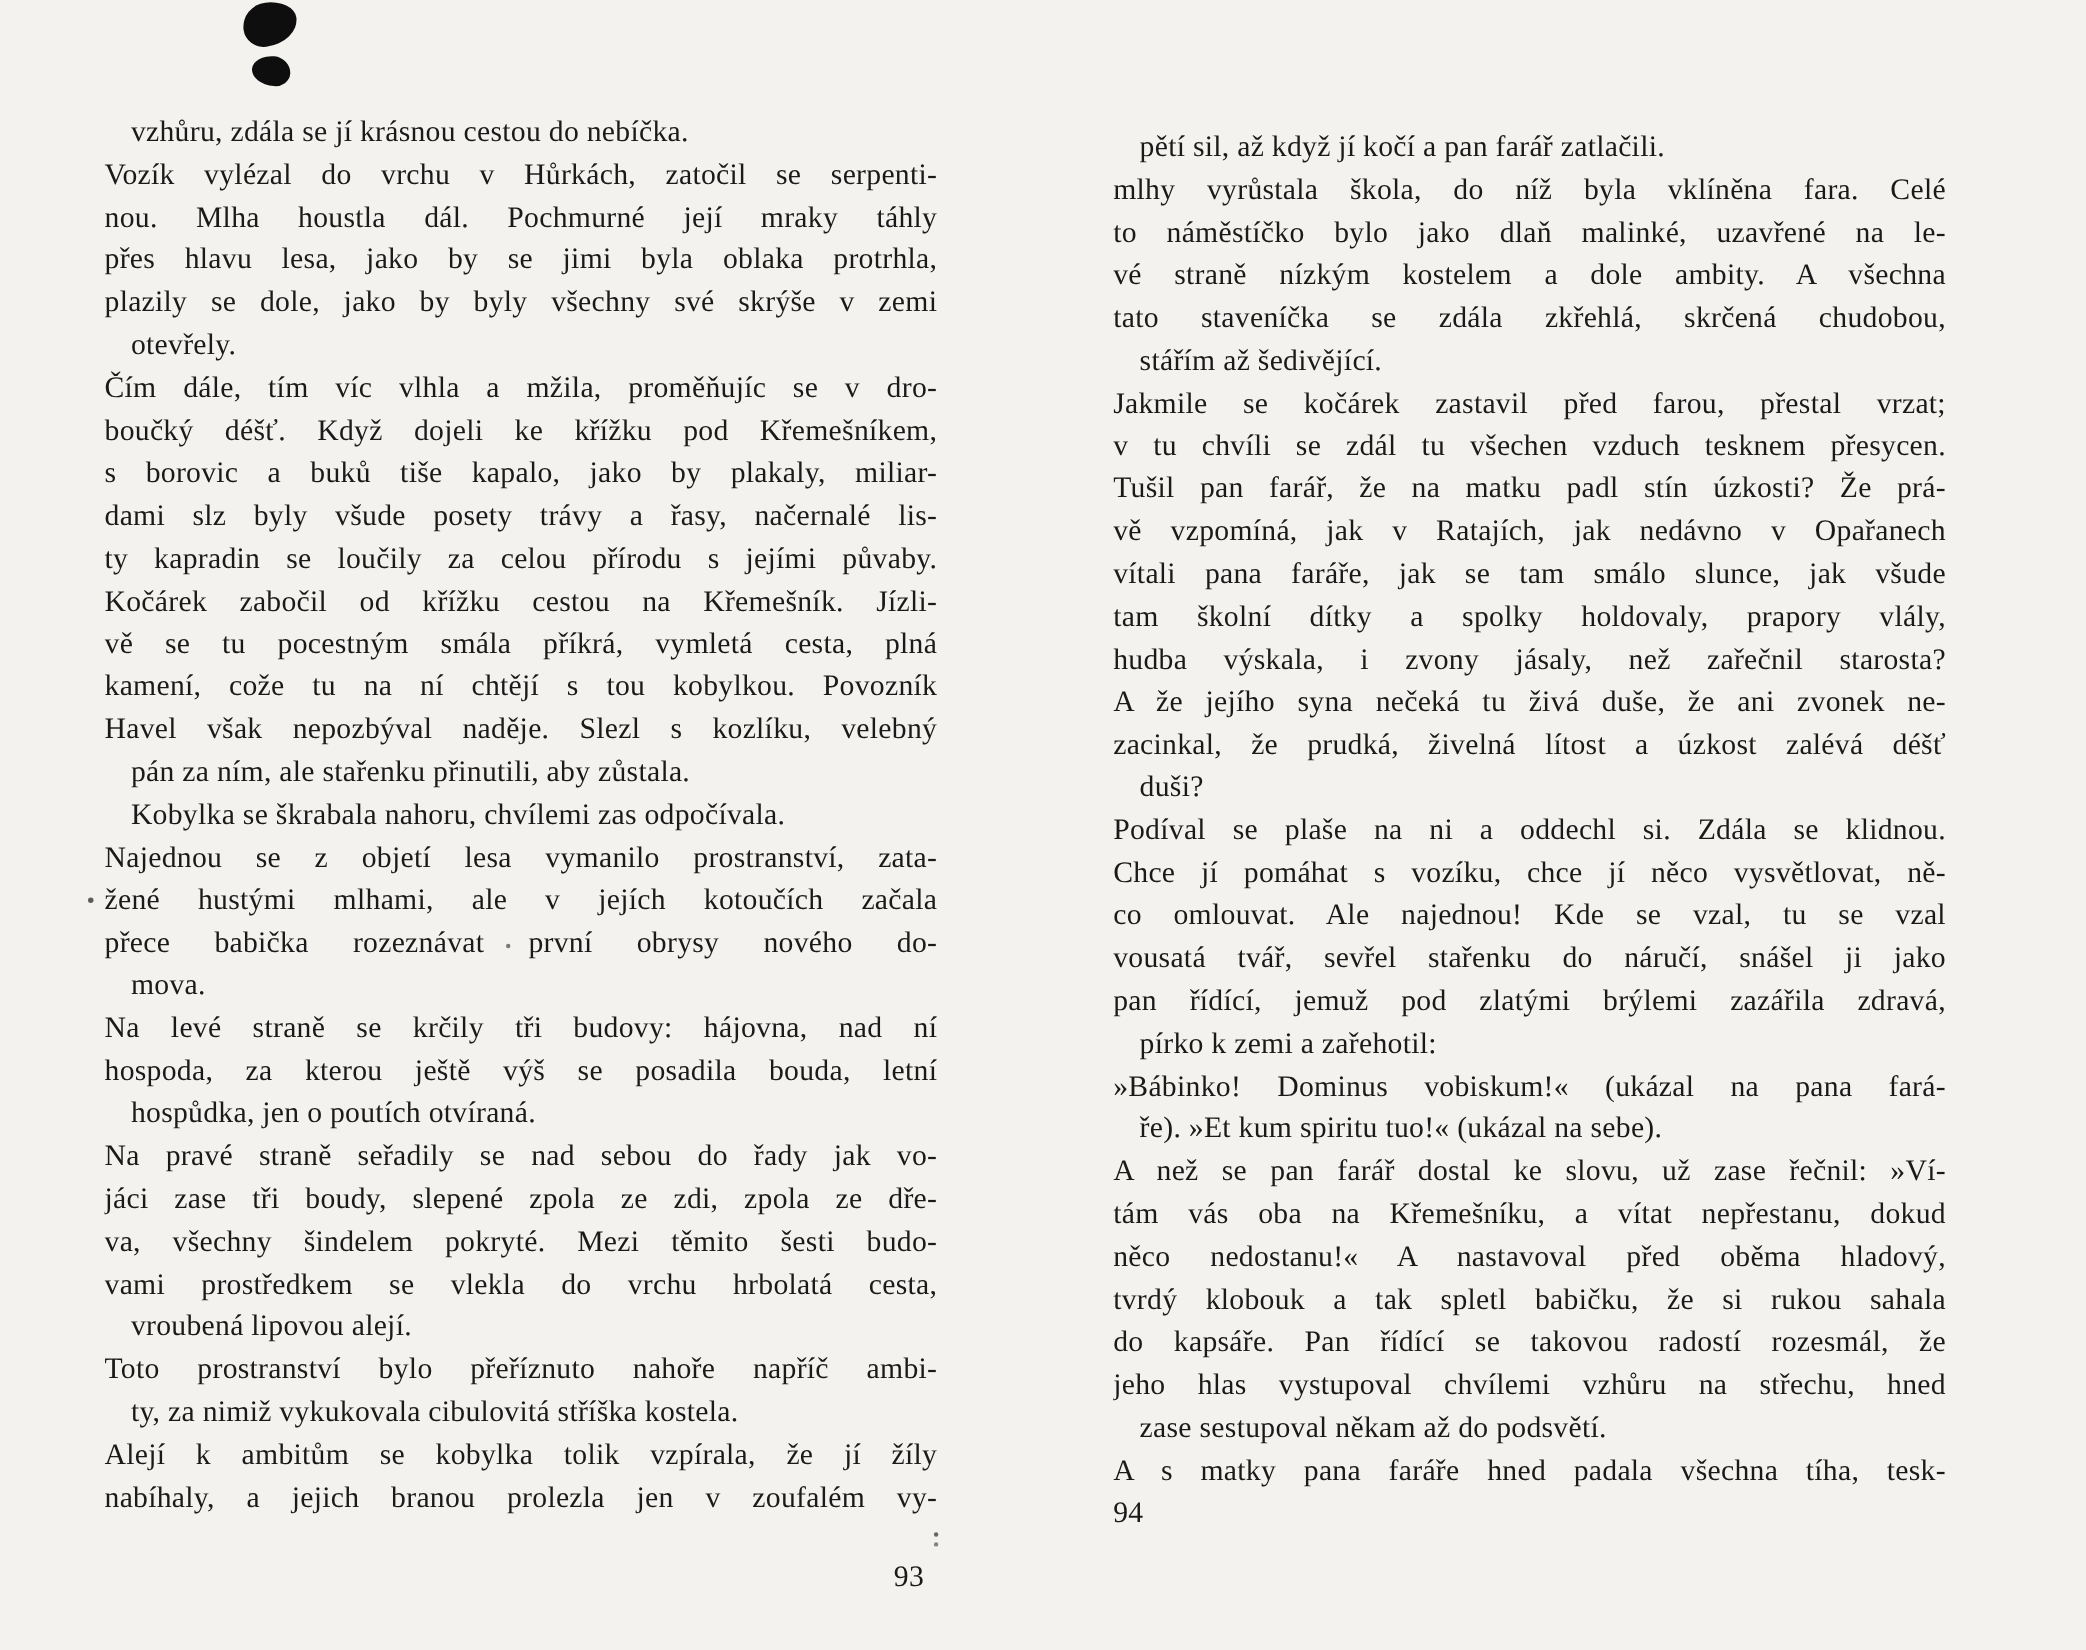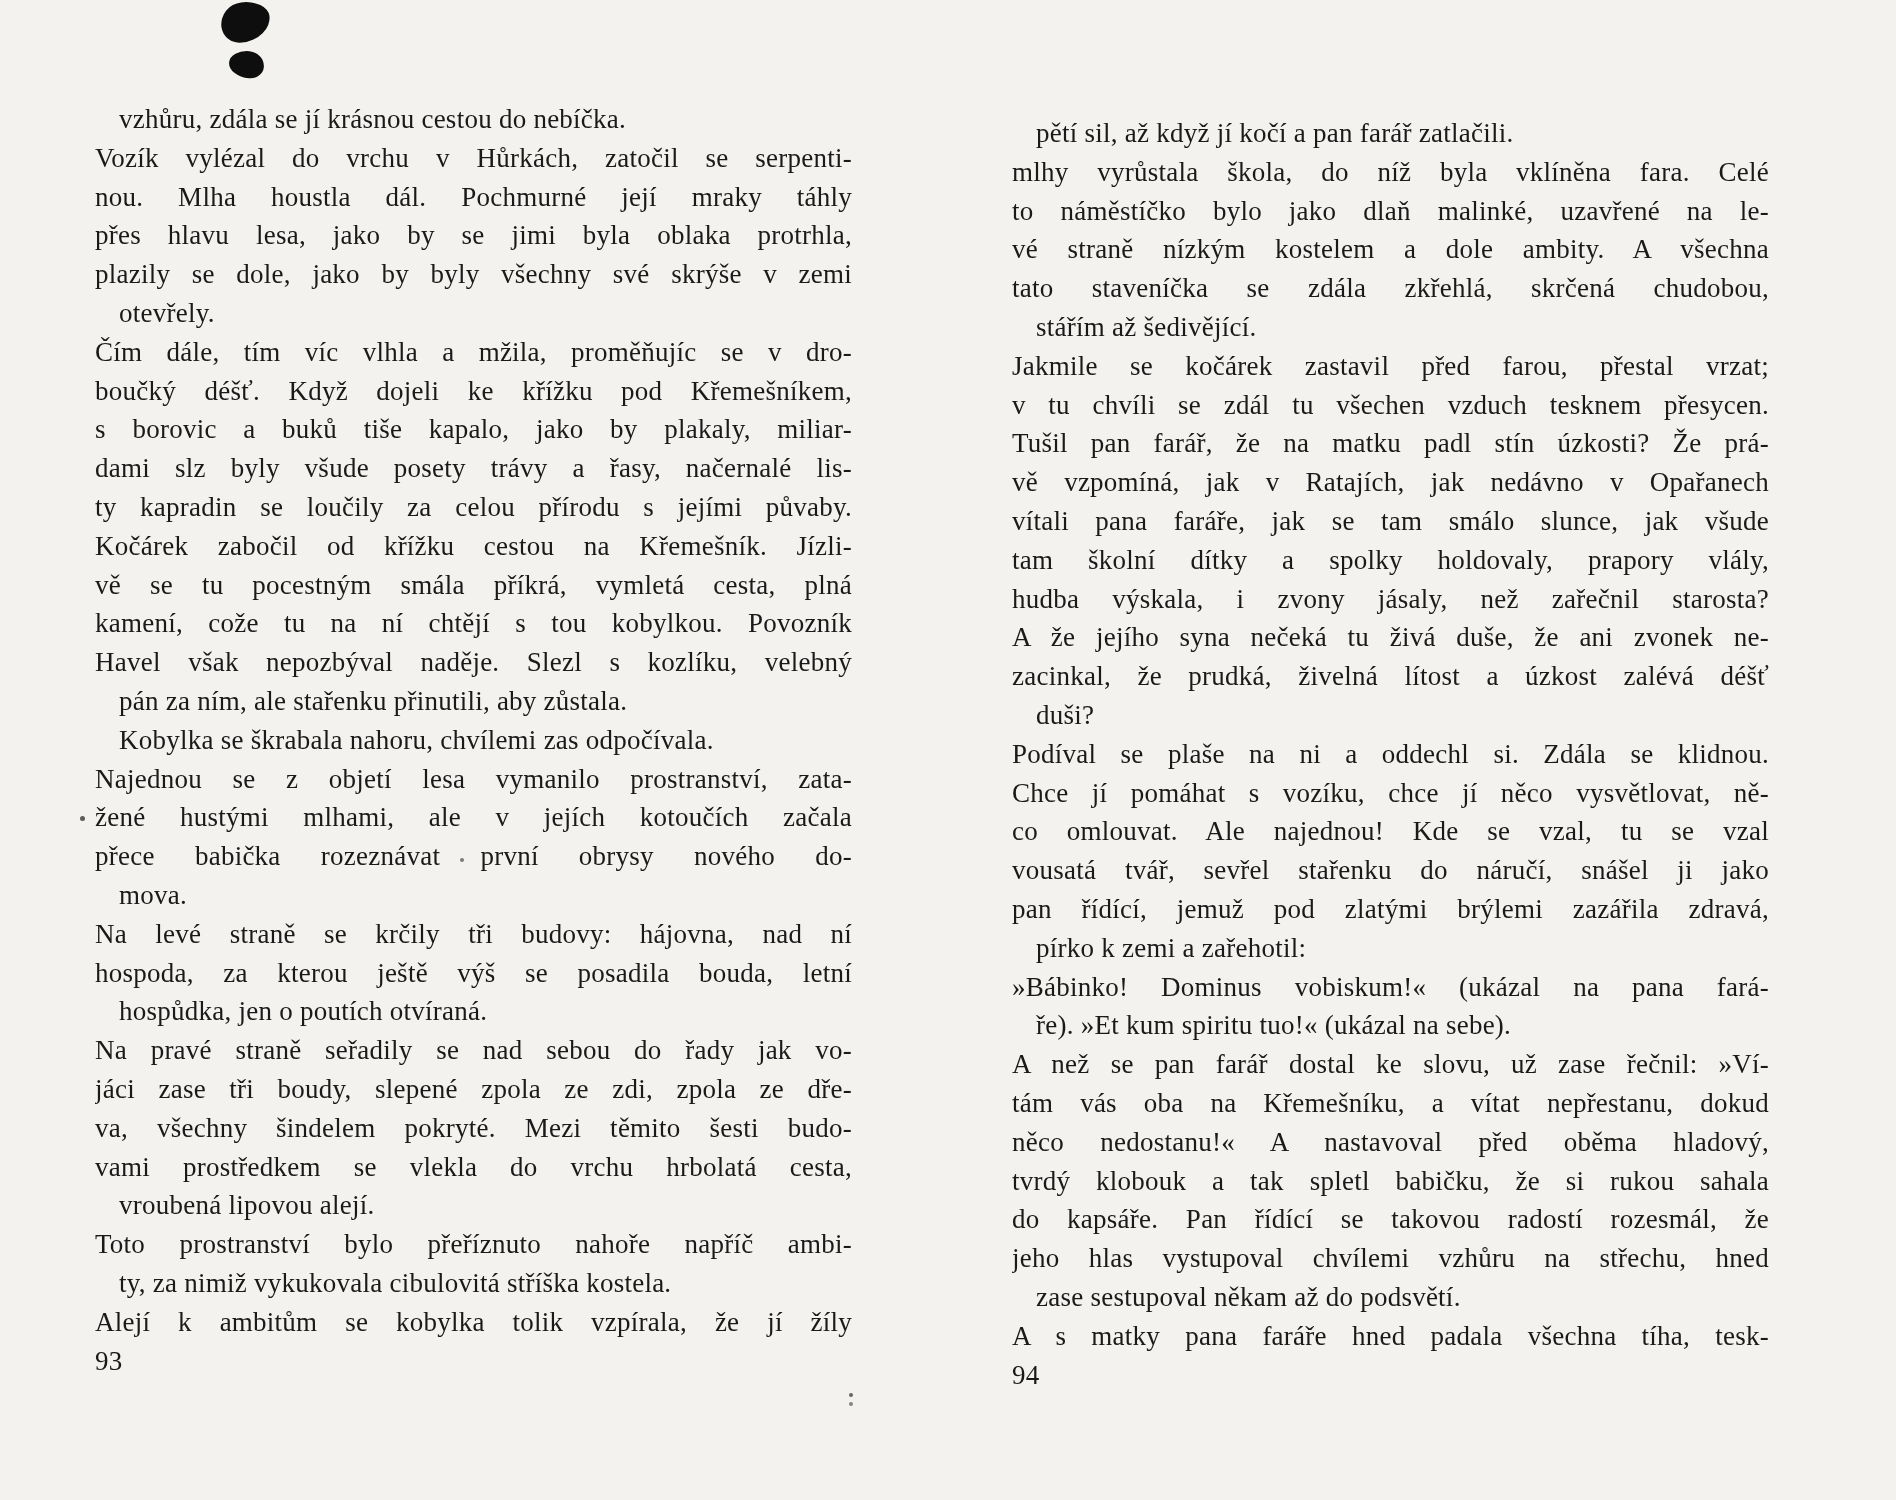--- a/index.html
+++ b/index.html
@@ -36,21 +36,21 @@
   .line.end {
     text-align: left;
     margin-left: 24px;
   }
   .page-number {
     font-size: 27px;
     line-height: 38.8px;
     height: 38.8px;
     letter-spacing: 0.25px;
   }
-  .page-left .page-number  { padding-right: 12px; }
+  .page-left .page-number  { text-align: right; padding-right: 12px; margin-top: 34px; }
   .page-right .page-number { text-align: left; }
   
   .ink-blot {
     position: absolute;
     background: #0e0e0e;
   }
   .blot-1 {
     left: 221px; top: 2px; width: 49px; height: 40px;
     border-radius: 46% 54% 62% 38% / 55% 42% 58% 45%;
     transform: rotate(-7deg);
@@ -109,20 +109,21 @@
         <div class="line just">hospoda, za kterou ještě výš se posadila bouda, letní</div>
         <div class="line end">hospůdka, jen o poutích otvíraná.</div>
         <div class="line just">Na pravé straně seřadily se nad sebou do řady jak vo-</div>
         <div class="line just">jáci zase tři boudy, slepené zpola ze zdi, zpola ze dře-</div>
         <div class="line just">va, všechny šindelem pokryté. Mezi těmito šesti budo-</div>
         <div class="line just">vami prostředkem se vlekla do vrchu hrbolatá cesta,</div>
         <div class="line end">vroubená lipovou alejí.</div>
         <div class="line just">Toto prostranství bylo přeříznuto nahoře napříč ambi-</div>
         <div class="line end">ty, za nimiž vykukovala cibulovitá stříška kostela.</div>
         <div class="line just">Alejí k ambitům se kobylka tolik vzpírala, že jí žíly</div>
+        <div class="line just">nabíhaly, a jejich branou prolezla jen v zoufalém vy-</div>
       </div>
     <div class="page-number">93</div>
   </div>
 
   <div class="page page-right">
     <div id="right-lines">
         <div class="line end">pětí sil, až když jí kočí a pan farář zatlačili.</div>
         <div class="line just">mlhy vyrůstala škola, do níž byla vklíněna fara. Celé</div>
         <div class="line just">to náměstíčko bylo jako dlaň malinké, uzavřené na le-</div>
         <div class="line just">vé straně nízkým kostelem a dole ambity. A všechna</div>

